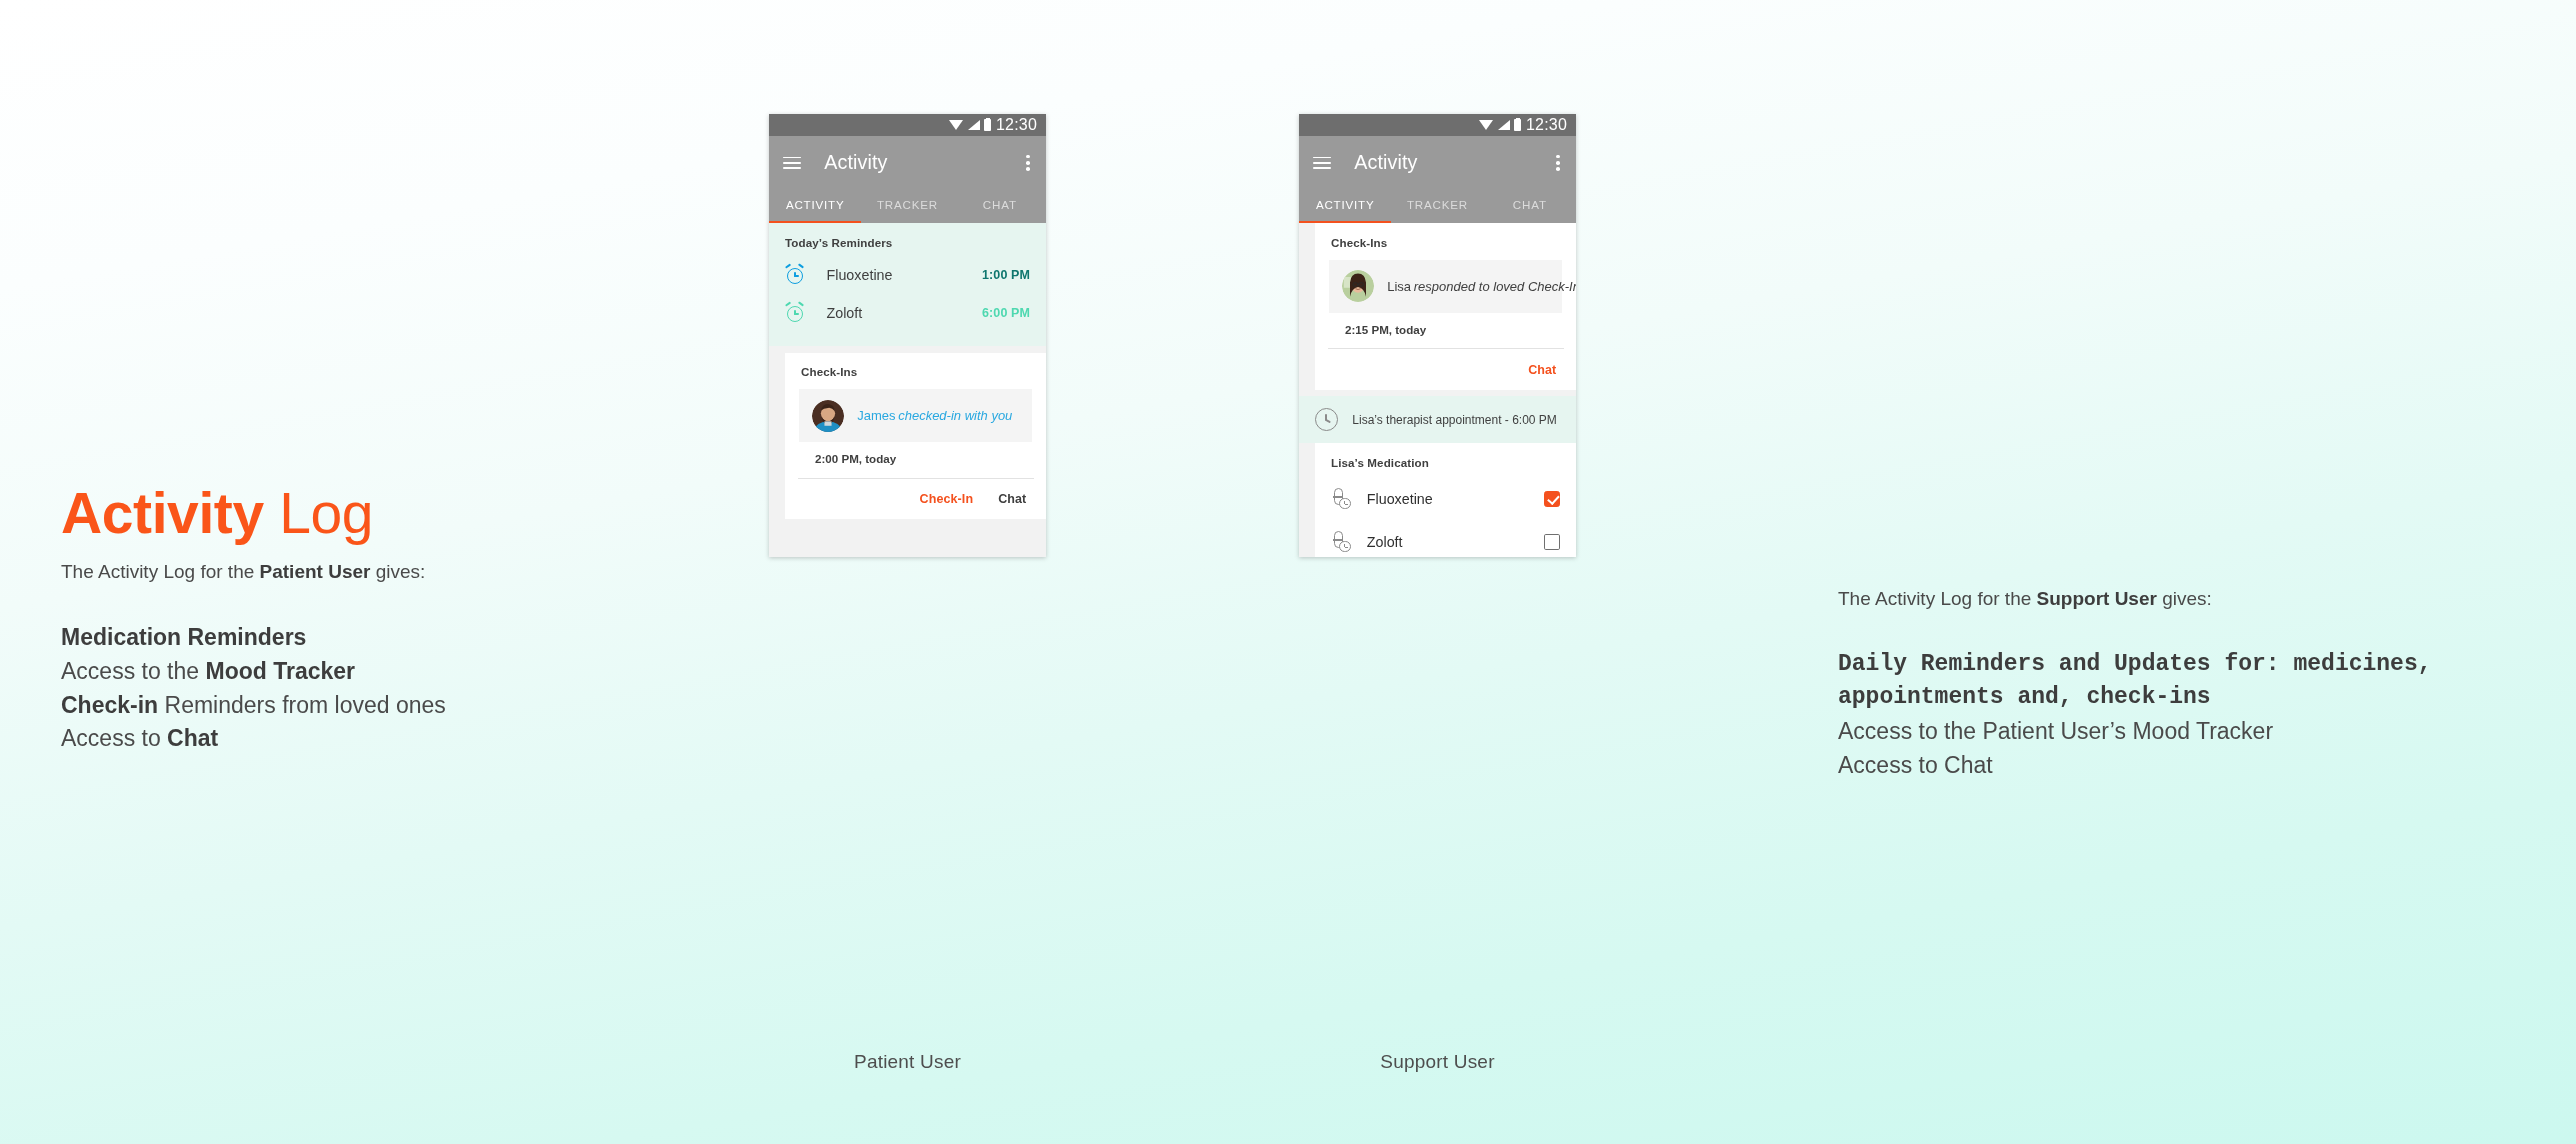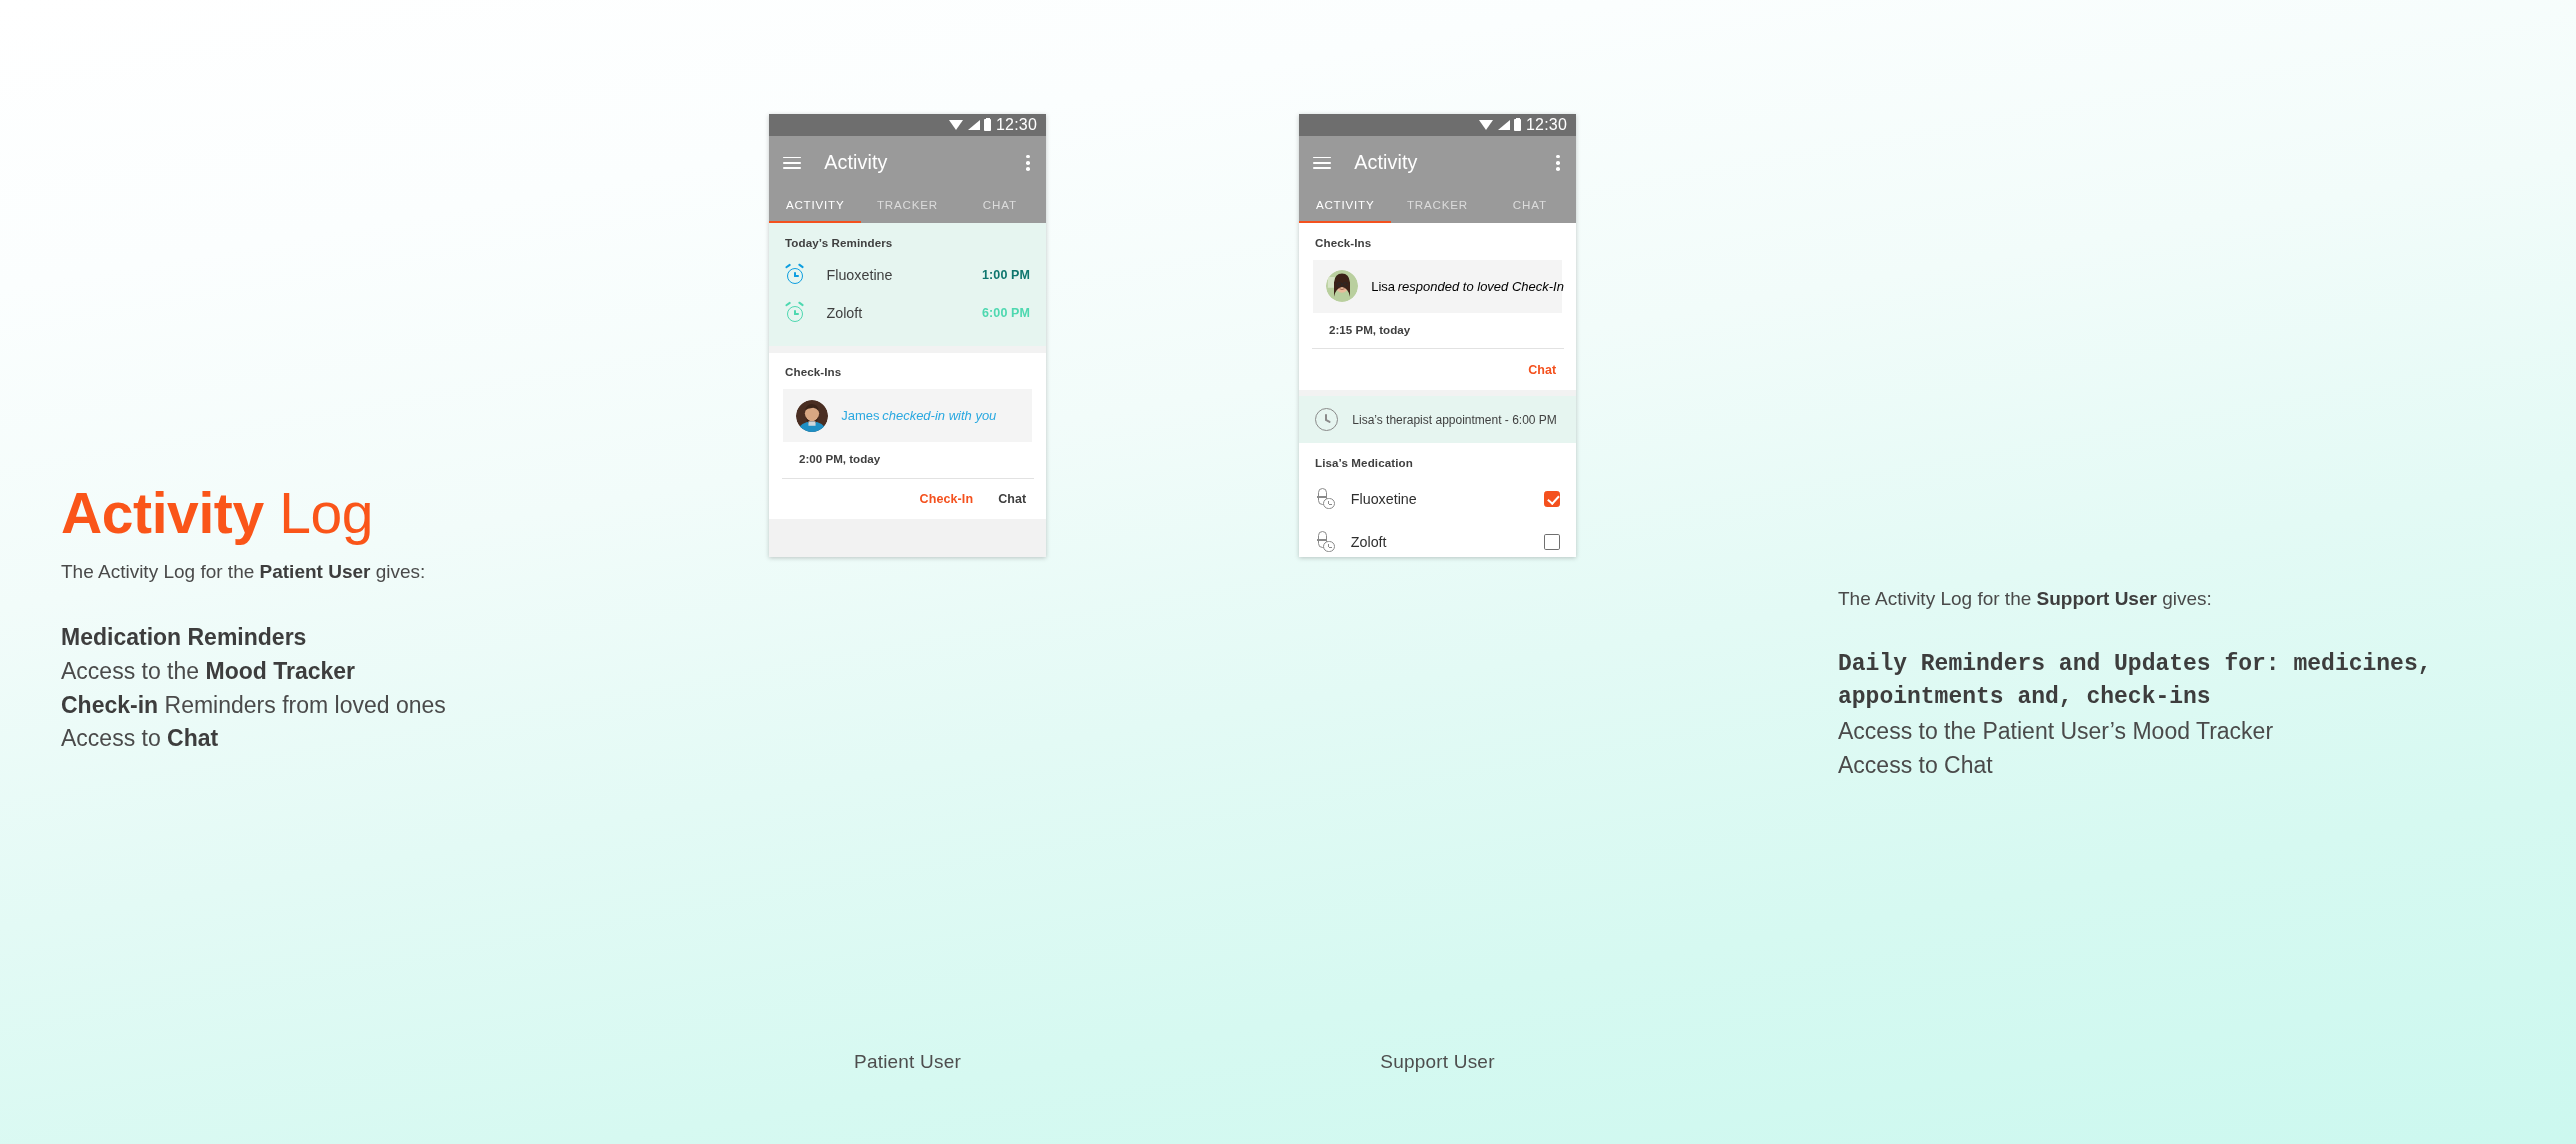--- a/index.html
+++ b/index.html
@@ -219,20 +219,21 @@
   }
 
   
   .sec-mint {
     background: #e6f5f0;
     padding: 12.5px 0 14.3px 0;
   }
   .sec-white {
     background: #ffffff;
     padding: 12.5px 0 0 0;
+    margin-left: 16px;
   }
   .sec-label {
     font-size: 11.6px;
     font-weight: 700;
     color: #3f3f3f;
     padding: 0 16px;
     letter-spacing: 0.1px;
   }
 
   .row {
@@ -315,21 +316,21 @@
   }
   .checkin-text .who {
     font-weight: 400;
     font-style: normal;
   }
   .checkin-text .what {
     font-style: italic;
     margin-left: 2.7px;
   }
   .ci-blue  { color: #29a8e0; }
-  .ci-orange{ color: #000000; }
+  .ci-orange{ color: #404040; }
 
   .checkin-time {
     font-size: 11.6px;
     font-weight: 700;
     color: #3f3f3f;
     padding: 9.8px 0 0 30px;
   }
 
   .card-divider {
     height: 0.9px;

